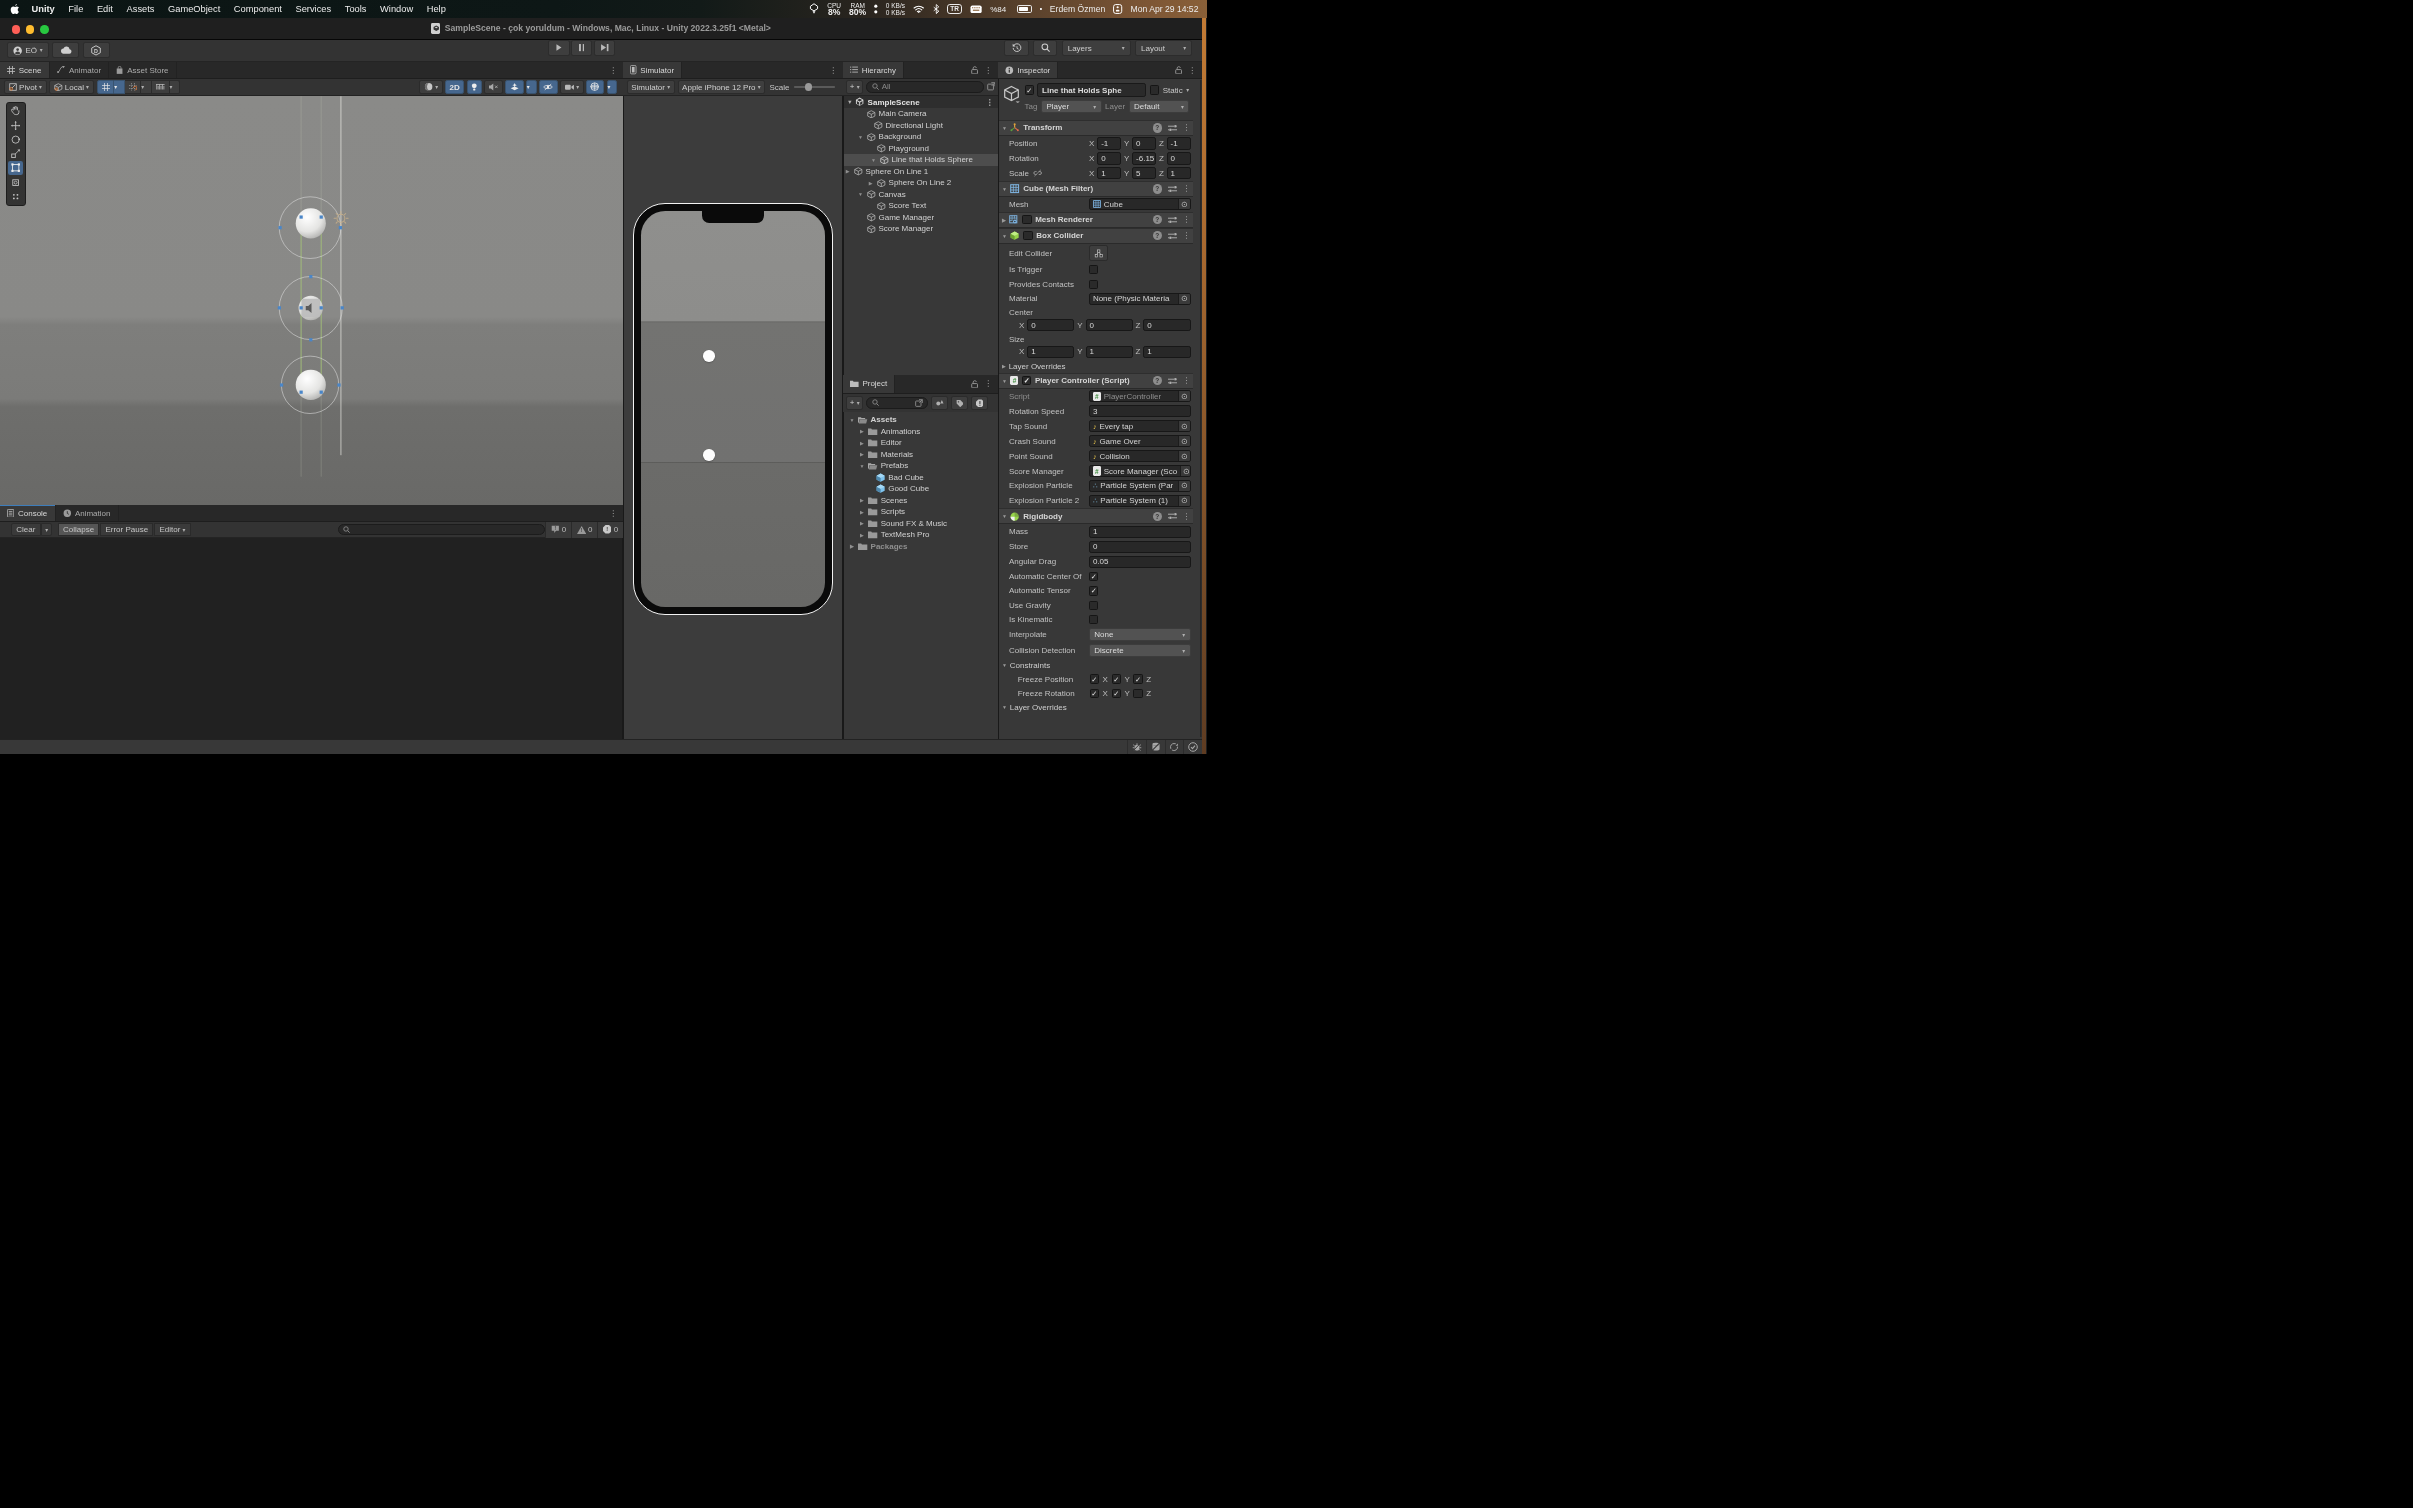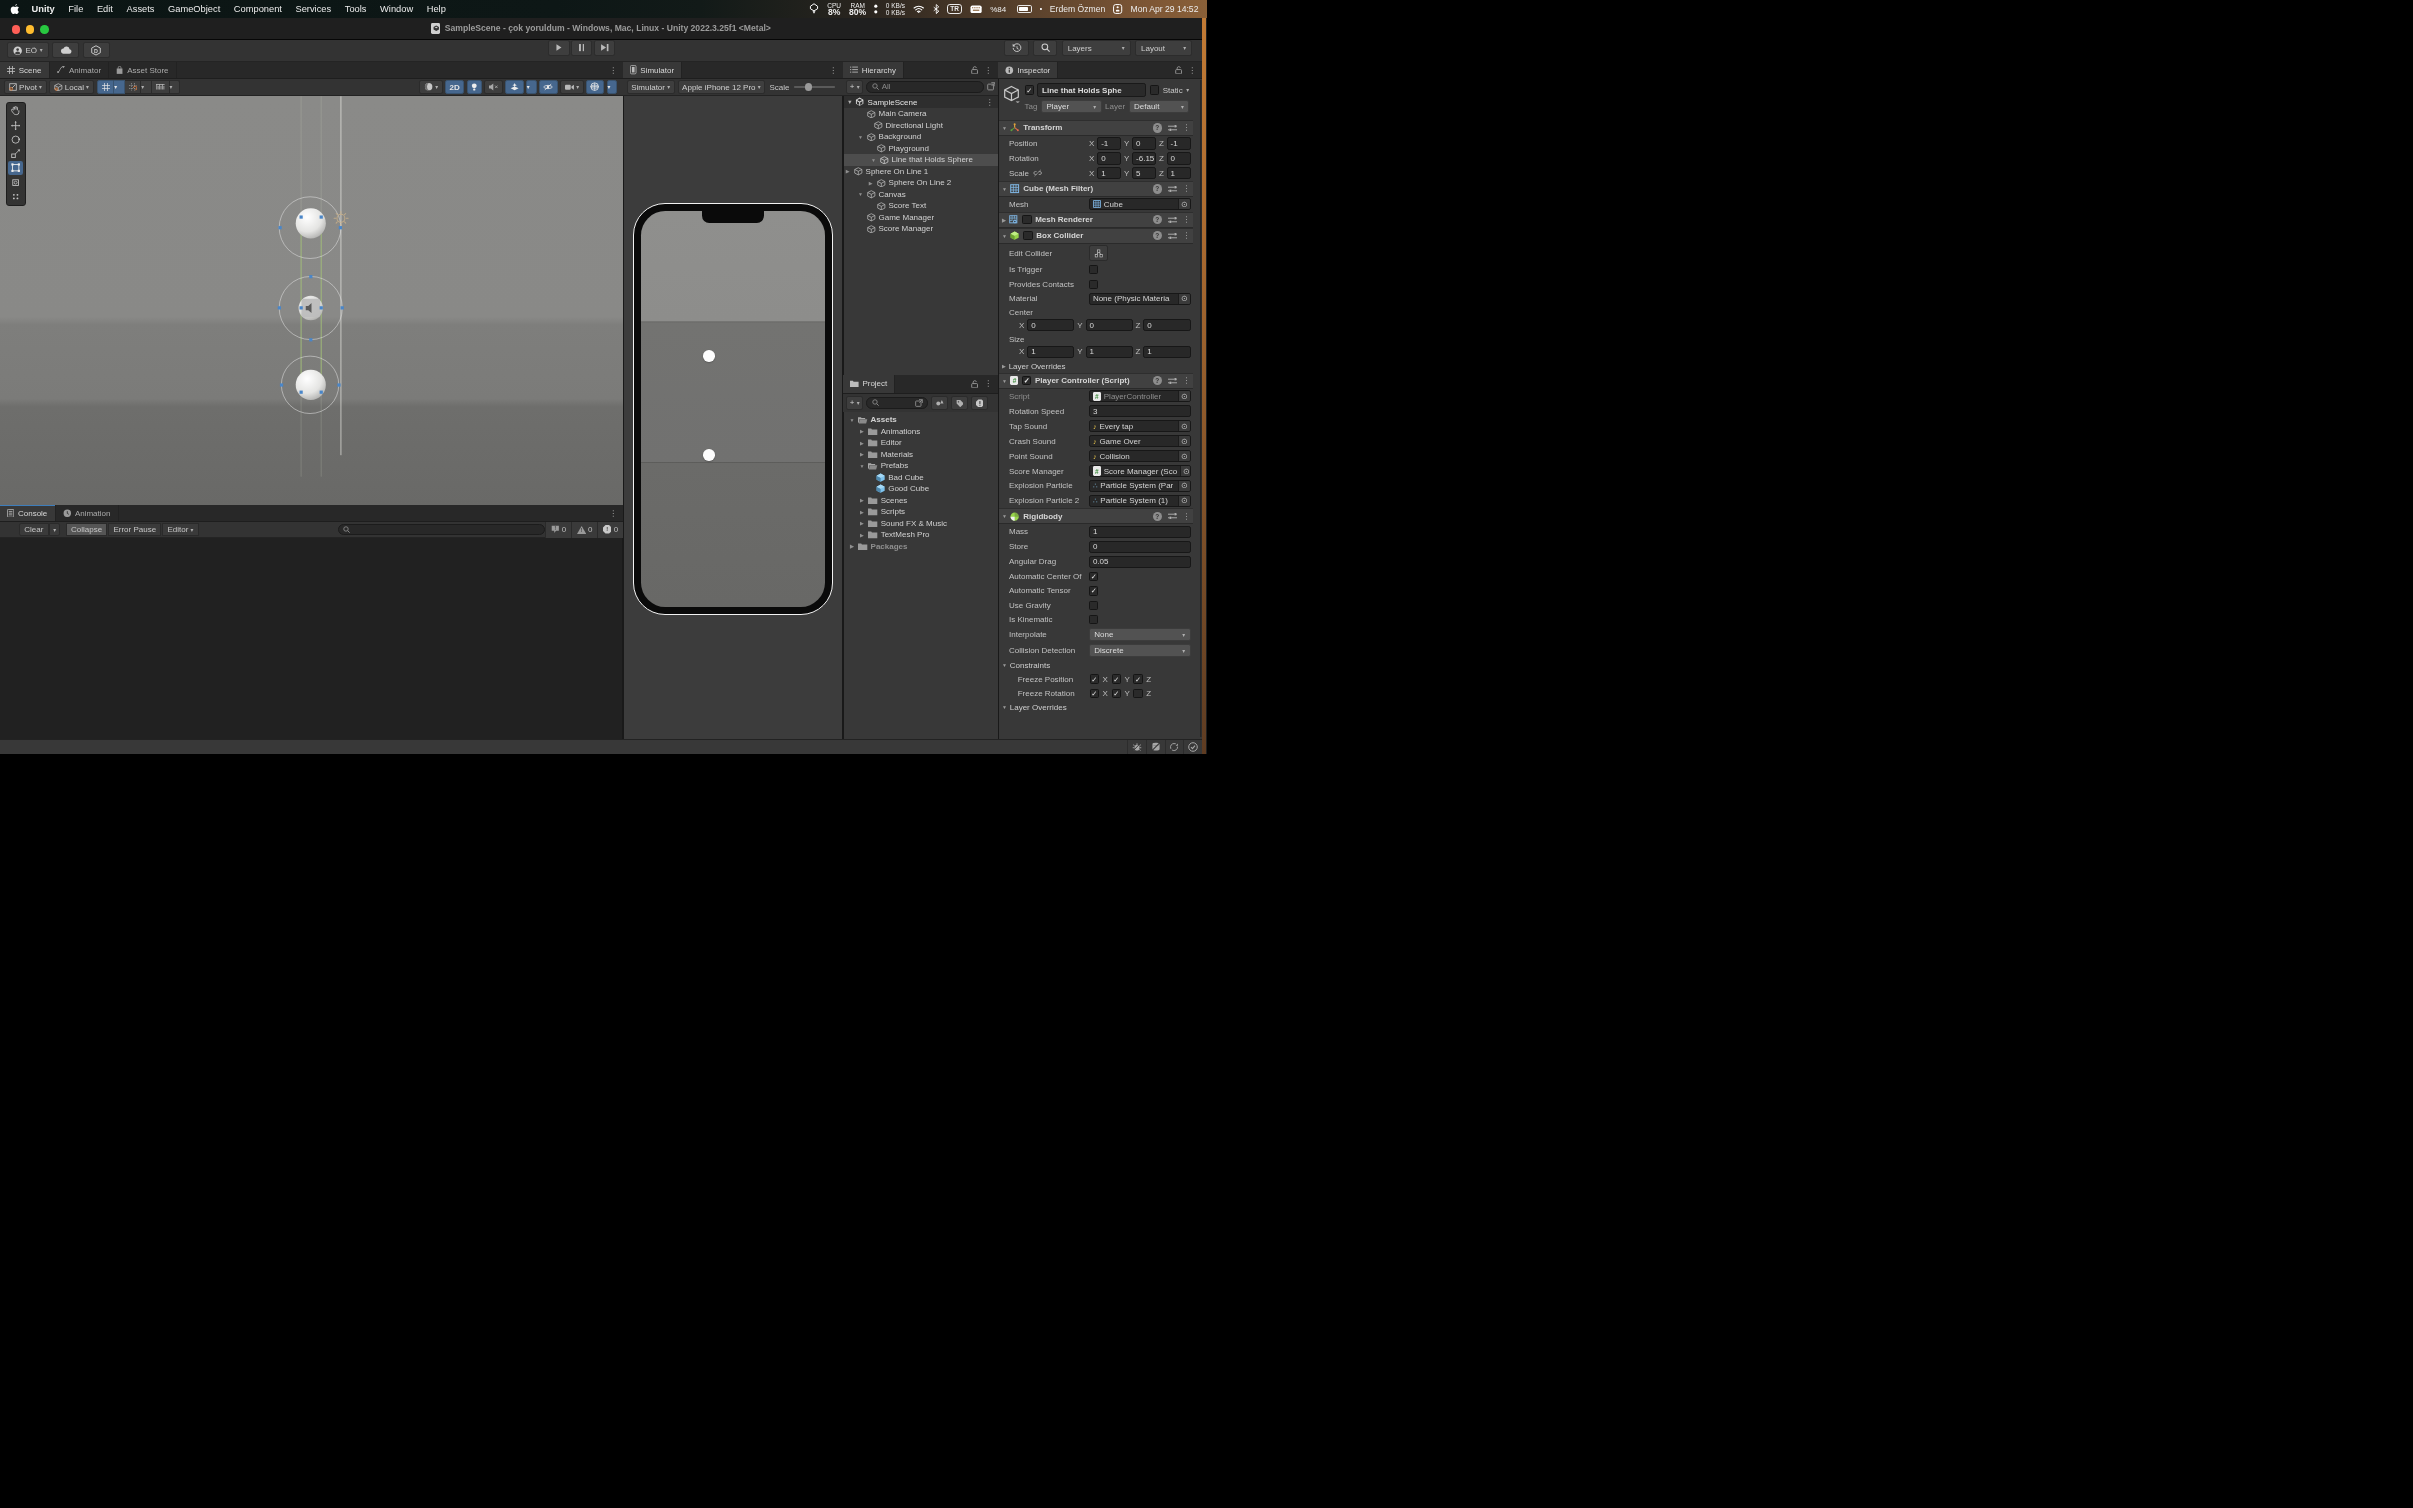--- a/index.html
+++ b/index.html
@@ -51,21 +51,21 @@
 .seg{display:flex;margin-left:3.6px}
 .seg .sbtn{border-radius:0;border-left-width:0}
 .seg .sbtn:first-child{border-radius:2.2px 0 0 2.2px;border-left-width:0.7px}
 .seg .sbtn:last-child{border-radius:0 2.2px 2.2px 0}
 .viewport{left:0;top:96px;width:623px;height:409px;background:linear-gradient(180deg,#8a8a88 0%,#898987 54%,#7e7e7c 56%,#7b7b79 74%,#6e6e6c 76%,#696967 100%);overflow:hidden}
 .tools-strip{position:absolute;left:5.7px;top:5.7px;width:20px;background:#2a2a2ae6;border:0.7px solid #1d1d1d;border-radius:2.9px;padding:1.4px;display:flex;flex-direction:column;gap:0.7px}
 .tools-strip .ti{height:13.6px;border-radius:2.2px;display:flex;align-items:center;justify-content:center}
 .tools-strip .ti.on{background:#46678e}
 
 .console-tabs{left:0;top:505px;width:623px;height:17px}
-.console-toolbar{left:0;top:522px;width:623px;height:16px;background:#333;border-bottom:0.7px solid #242424;display:flex;align-items:center;font-size:8px;gap:0.7px;padding-left:19px}
+.console-toolbar{left:0;top:522px;width:623px;height:16px;background:#333;border-bottom:0.7px solid #242424;display:flex;align-items:center;font-size:8px;gap:0.7px;padding-left:11px}
 .cbtn{height:12.2px;background:#3a3a3a;border:0.7px solid #2a2a2a;display:flex;align-items:center;padding:0 4.3px;gap:2.2px;color:#c6c6c6}
 .cbtn.on{background:#555}
 .csearch{position:absolute;left:338px;width:207px;height:10.8px;background:#282828;border:0.7px solid #1c1c1c;border-radius:5.7px;display:flex;align-items:center;padding:0 4.3px;gap:2.9px}
 .badges{position:absolute;right:0;display:flex;height:16px}
 .badge{width:26px;border-left:0.7px solid #2a2a2a;display:flex;align-items:center;justify-content:center;gap:2.2px;color:#bdbdbd;background:#3a3a3a}
 .console-body{left:0;top:538px;width:623px;height:201px;background:#212121;border-right:0.7px solid #191919}
 
 .sim-tabs{left:623px;top:62px;width:220px;height:17px}
 .sim-toolbar{left:623px;top:79px;width:220px;height:17px;background:#333;border-bottom:0.7px solid #232323;display:flex;align-items:center;font-size:8px;gap:2.9px;padding:0 3.6px}
 .sim-body{left:623px;top:96px;width:220px;height:643px;background:#3c3c3c;border-left:0.7px solid #191919;border-right:0.7px solid #191919}
@@ -76,21 +76,21 @@
 .ball{position:absolute;width:11.5px;height:11.5px;border-radius:50%;background:#fdfdfd;box-shadow:0 0.7px 1.4px rgba(0,0,0,.25)}
 
 .hier-tabs{left:843px;top:62px;width:155px;height:17px}
 .panel-toolbar{background:#333;border-bottom:0.7px solid #232323;display:flex;align-items:center;font-size:8px;padding:0 2.9px;gap:2.9px}
 .hier-toolbar{left:843px;top:79px;width:155px;height:16.5px}
 .search-pill{flex:1;height:11.5px;background:#282828;border:0.7px solid #1b1b1b;border-radius:5.7px;display:flex;align-items:center;gap:2.9px;padding:0 4.3px;color:#8a8a8a}
 .tree{left:843px;top:96px;width:155px;height:279px;background:#383838;border-left:0.7px solid #191919;font-size:8px;overflow:hidden}
 .trow{height:11.5px;display:flex;align-items:center;gap:2.9px;white-space:nowrap;color:#d2d2d2}
 .trow .disc{width:7.2px;text-align:center;font-size:5px;color:#8f8f8f;flex:none}
 .trow.sel{background:#4d4d4d}
-.scene-row{background:#2e2e2e;font-weight:normal;height:12.2px;display:flex;align-items:center;gap:2.9px;color:#e2e2e2}
+.scene-row{background:#2e2e2e;font-weight:bold;height:12.2px;display:flex;align-items:center;gap:2.9px;color:#e2e2e2}
 .proj-tabs{left:843px;top:375px;width:155px;height:18.7px}
 .proj-toolbar{left:843px;top:394px;width:155px;height:18.7px}
 .proj-tree{left:843px;top:412px;width:155px;height:327px;background:#383838;border-left:0.7px solid #191919;font-size:8px;overflow:hidden;padding-top:2.2px}
 .bold{font-weight:bold}
 
 .insp-tabs{left:998px;top:62px;width:204px;height:17px}
 .insp{left:998px;top:79px;width:204px;height:660px;background:#383838;border-left:0.7px solid #191919;font-size:8px;overflow:hidden;padding-right:8.6px}
 .scrollbar{position:absolute;right:0.7px;top:80px;width:6.5px;height:657px;background:#2e2e2e;border-left:0.7px solid #262626}
 .scrollbar .thumb{position:absolute;left:0.7px;right:0.7px;top:26px;height:147px;background:#5a5a5a;border-radius:2.9px}
 .go-head{padding:4.3px 4.3px 2.9px 4.3px;display:flex;gap:4.3px}

